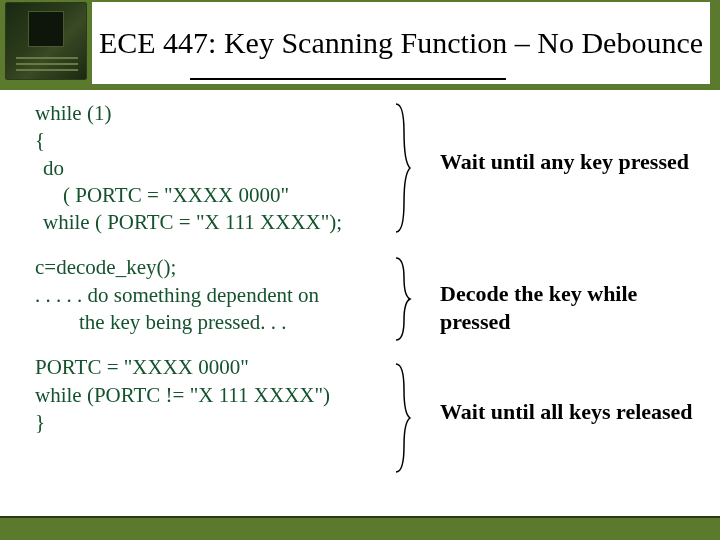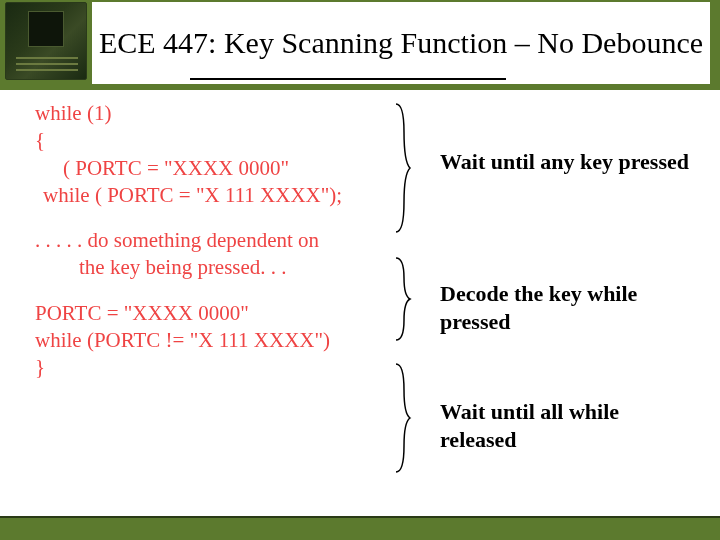--- a/index.html
+++ b/index.html
@@ -69,21 +69,21 @@
     top: 100px;
     left: 0;
     width: 720px;
     height: 415px;
   }
   .code-col {
     position: absolute;
     left: 35px;
     top: 0;
     width: 355px;
-    color: #ef4444;
+    color: #14532d;
     font-size: 21px;
     line-height: 1.3;
     font-family: "Times New Roman", Times, serif;
   }
   .code-block { margin-bottom: 18px; }
   .ind1 { padding-left: 8px; }
   .ind2 { padding-left: 28px; }
   .ind3 { padding-left: 44px; }
   .ann-col {
     position:absolute;
@@ -133,24 +133,26 @@
     <div class="title-text">ECE 447: Key Scanning Function – No Debounce</div>
   </div>
   <div class="title-underline"></div>
 
   <div class="body-area">
 
     <div class="code-col">
       <div class="code-block">
         <div>while (1)</div>
         <div>{</div>
+        <div class="ind1">do</div>
         <div class="ind2">( PORTC = "XXXX 0000"</div>
         <div class="ind1">while ( PORTC = "X 111 XXXX");</div>
       </div>
       <div class="code-block">
+        <div>c=decode_key();</div>
         <div>. . . . . do something dependent on</div>
         <div class="ind3">the key being pressed. . .</div>
       </div>
       <div class="code-block">
         <div>PORTC = "XXXX 0000"</div>
         <div>while (PORTC != "X 111 XXXX")</div>
         <div>}</div>
       </div>
     </div>
 
@@ -166,20 +168,20 @@
     </div>
     <div class="brace" style="left:392px; top:262px; height:112px;">
       <svg viewBox="0 0 20 112" width="20" height="112">
         <path d="M4,2 Q12,2 12,28 Q12,52 18,56 Q12,60 12,84 Q12,110 4,110" fill="none" stroke="#000" stroke-width="1.5"></path>
       </svg>
     </div>
 
     <div class="ann-col">
       <div class="ann" style="top:40px;">Wait until any key pressed</div>
       <div class="ann" style="top:172px;">Decode the key while pressed</div>
-      <div class="ann" style="top:290px;">Wait until all while released</div>
+      <div class="ann" style="top:290px;">Wait until all keys released</div>
     </div>
 
   </div>
 
   <div class="footer-line"></div>
   <div class="footer-band"></div>
 </div>
 
 </body></html>

